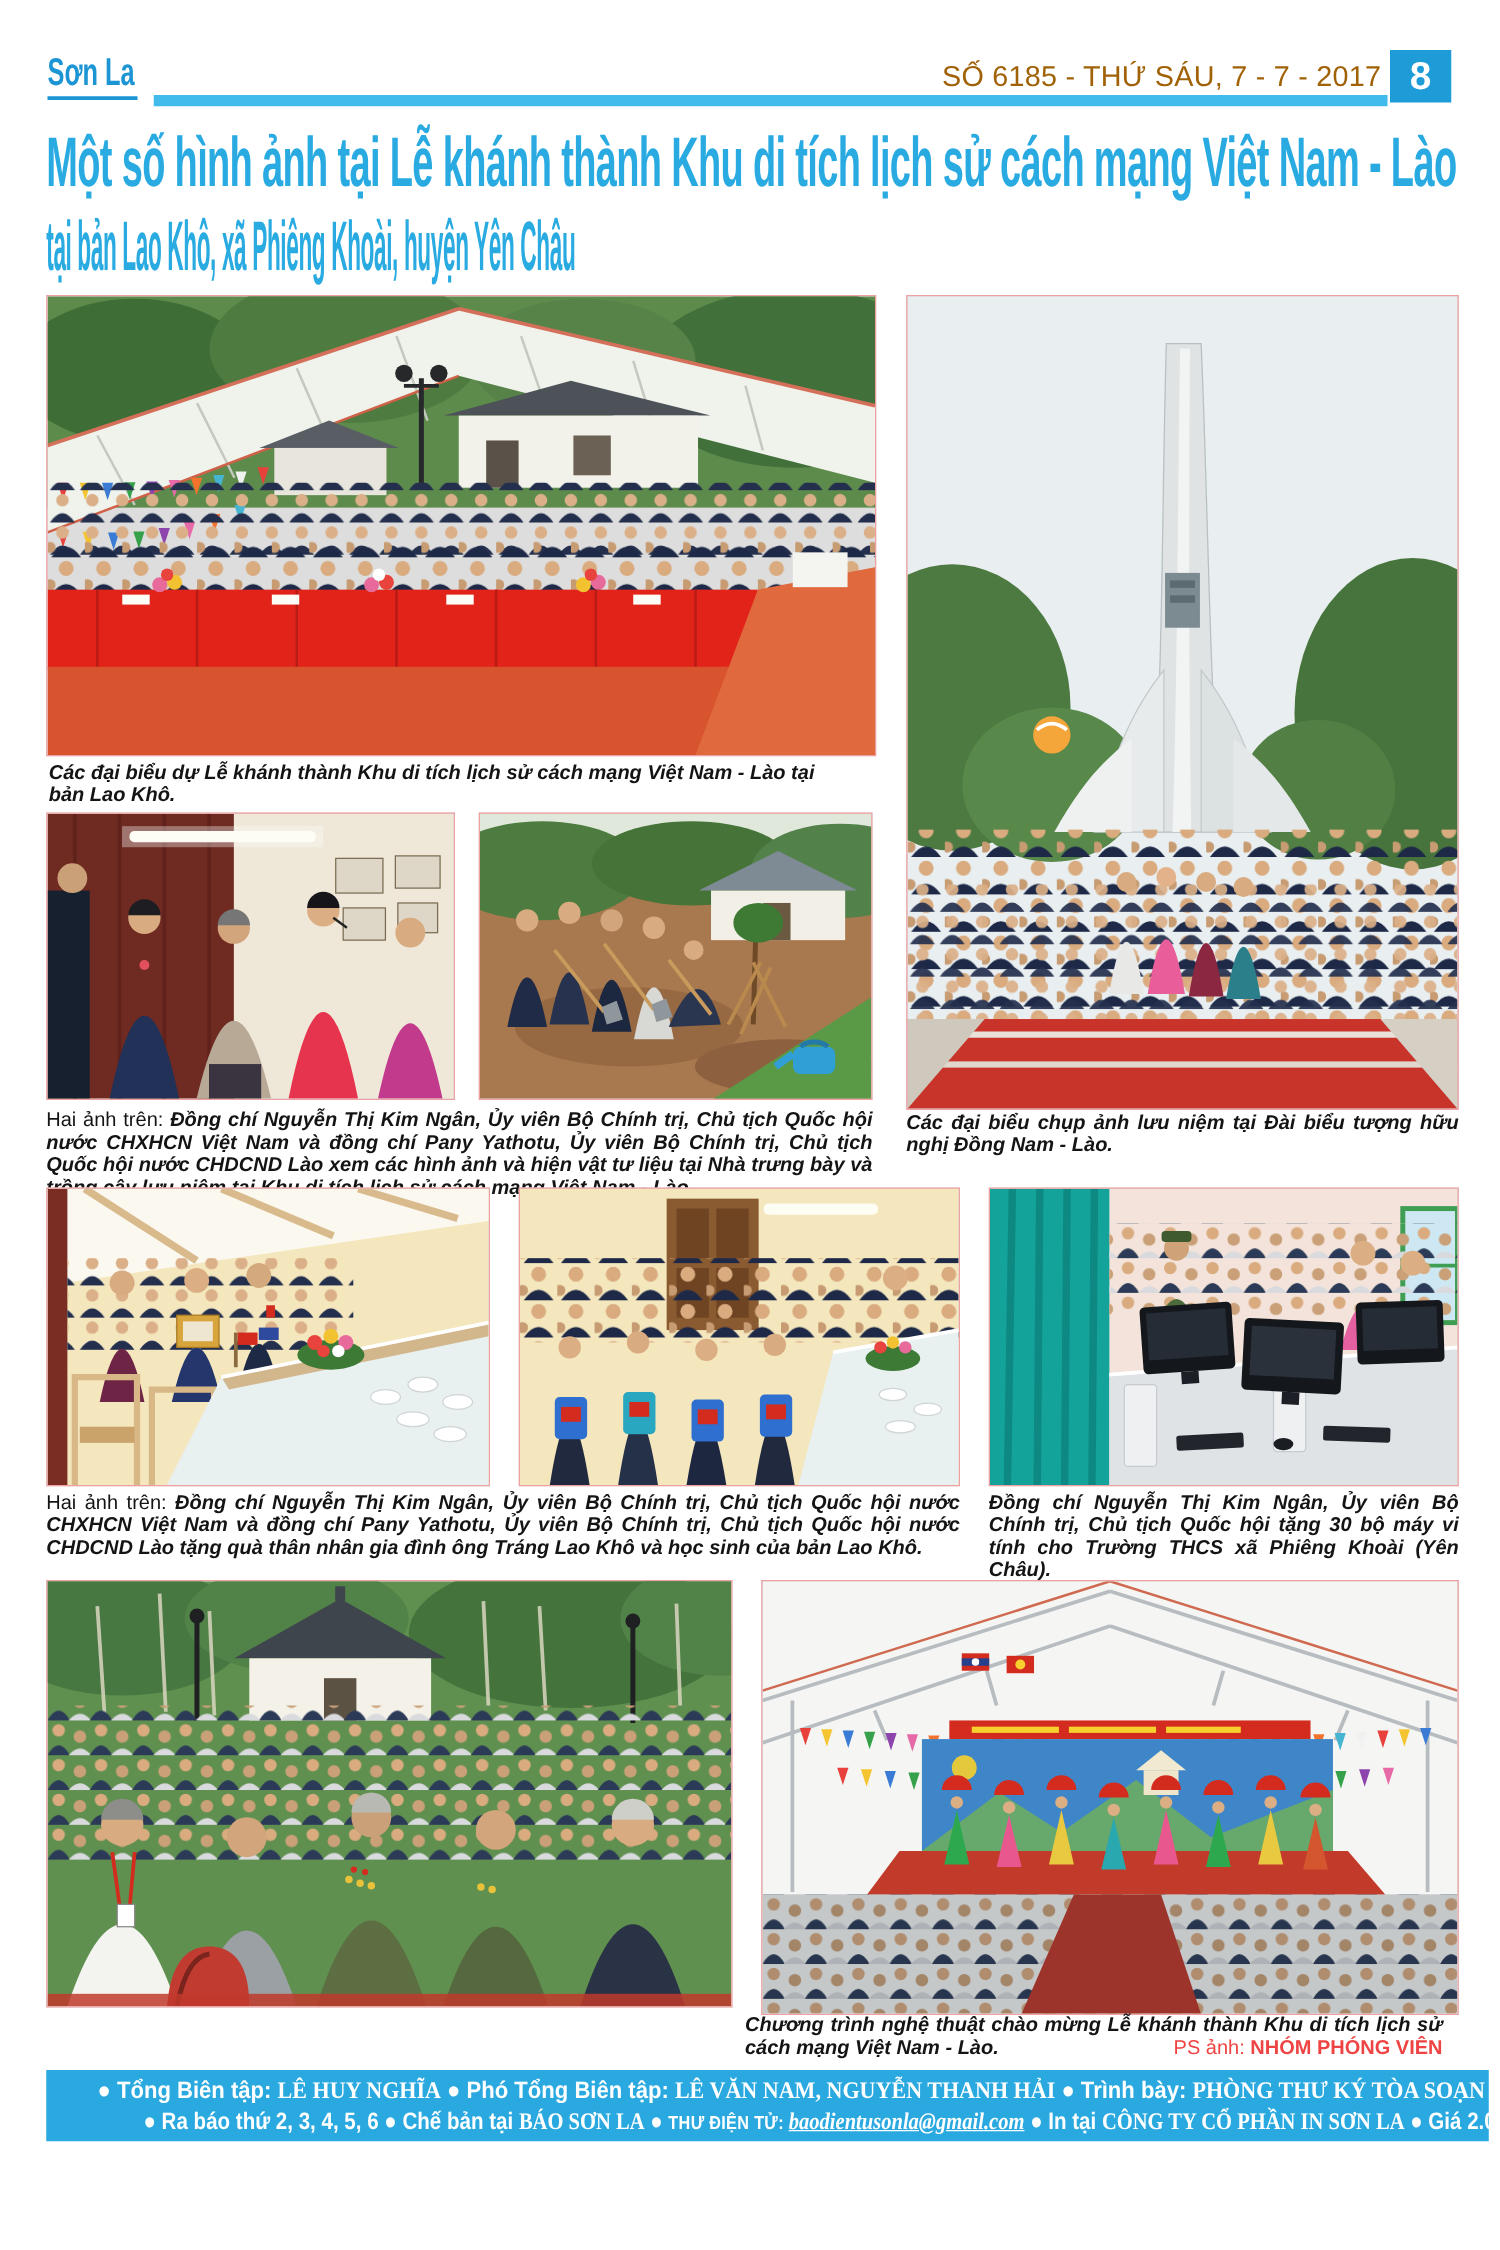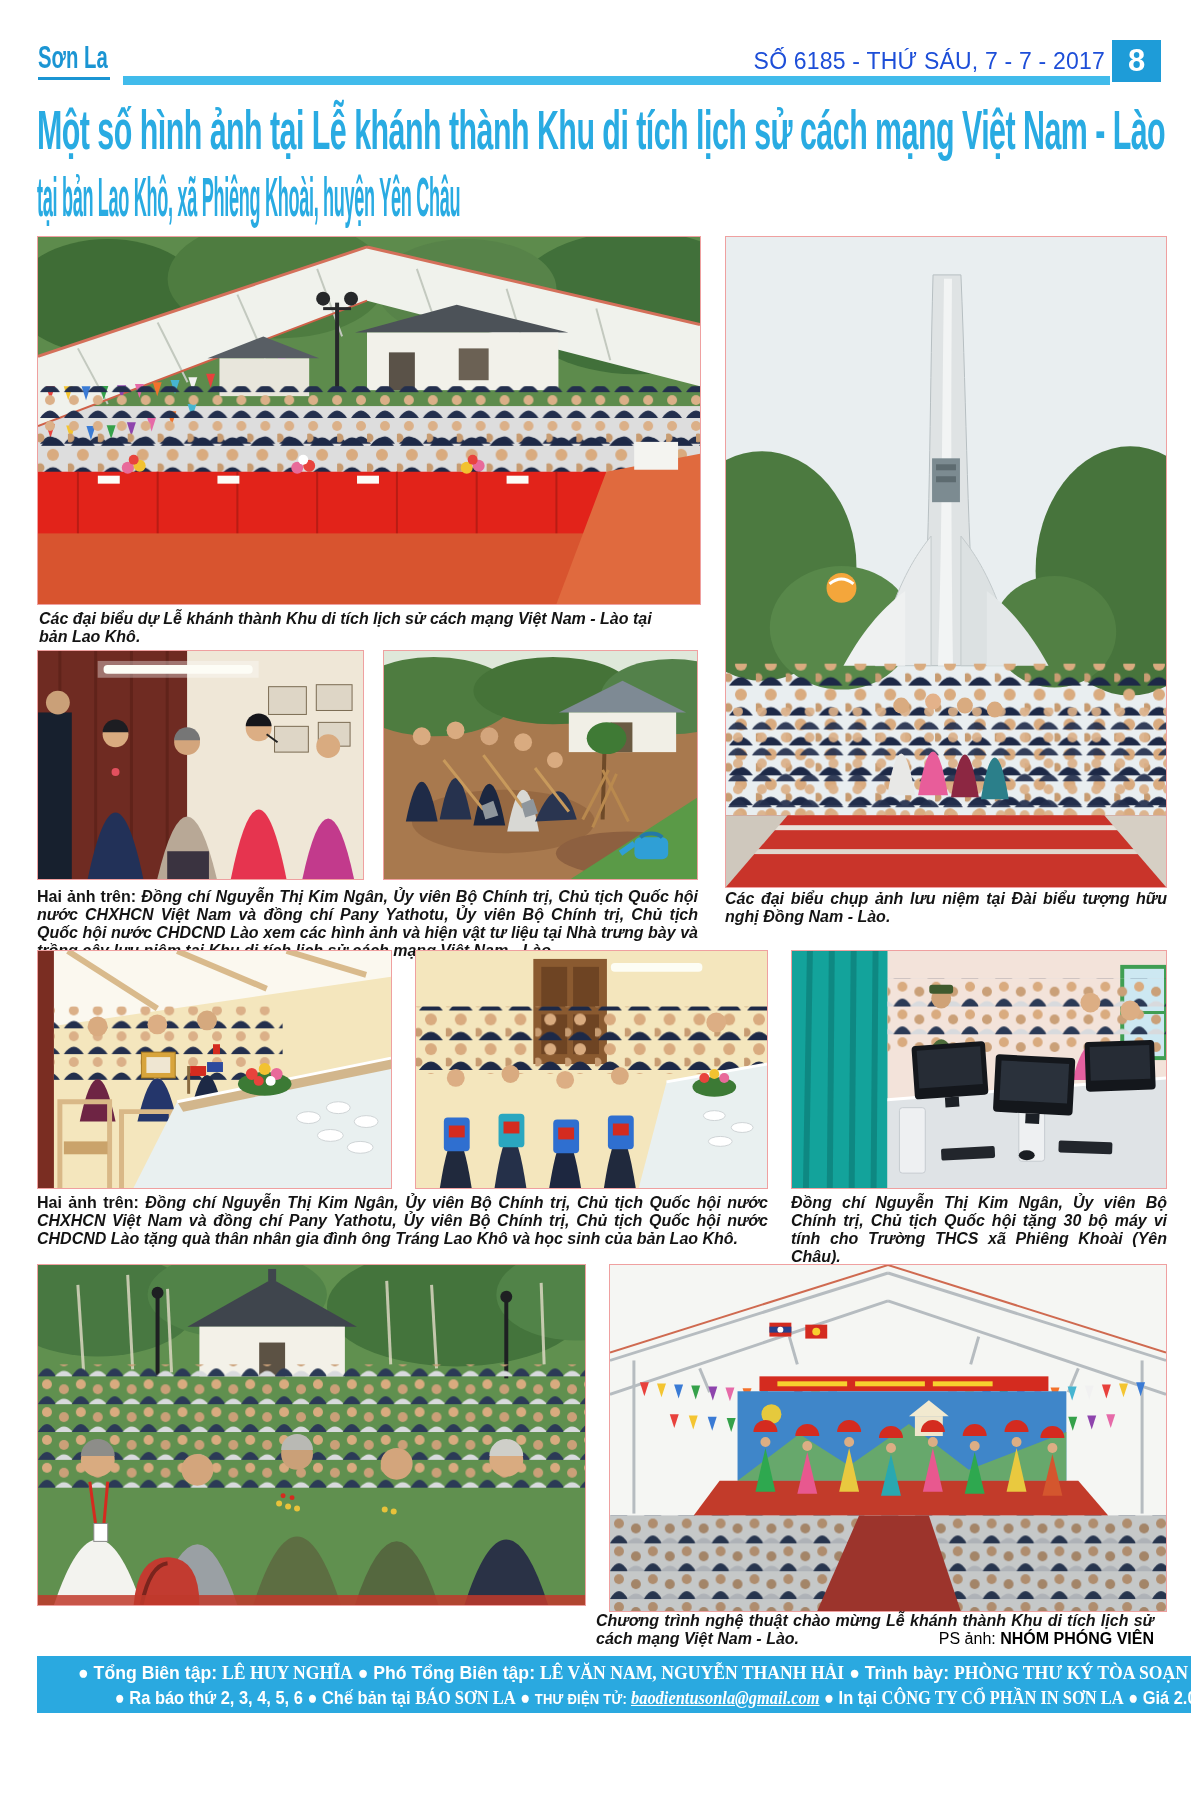--- a/index.html
+++ b/index.html
@@ -10,37 +10,37 @@
   *{margin:0;padding:0;box-sizing:border-box}
   body{background:#888;font-family:"Liberation Sans",sans-serif}
   .page{position:relative;width:1200px;height:1800px;background:#fff;margin:0 auto;overflow:hidden}
   .abs{position:absolute}
 
   
   .brand{left:38px;top:42px;font-size:31px;font-weight:bold;color:var(--brand-blue);
          white-space:nowrap;transform-origin:left center;border-bottom:3px solid var(--brand-blue);
          padding:0 4px 2px 0;line-height:1.05}
   .rule{left:123px;top:76px;width:987px;height:9px;background:var(--bar-blue)}
-  .issue{right:95px;top:48px;font-size:23px;color:#1d4ed8;letter-spacing:.2px;white-space:nowrap}
+  .issue{right:95px;top:48px;font-size:23px;color:#a16207;letter-spacing:.2px;white-space:nowrap}
   .pagebox{left:1112px;top:40px;width:49px;height:42px;background:var(--pagebox-blue);
            color:#fff;font-size:31px;font-weight:bold;display:flex;align-items:center;justify-content:center}
 
   
   .headline{left:37px;top:96px;color:var(--accent-blue);font-weight:bold}
   .headline .hl{font-size:56px;line-height:67px;white-space:nowrap;transform-origin:left center;letter-spacing:-1px}
 
   
   .photo{border:1px solid var(--photo-border);background:#ddd;overflow:hidden}
   .photo svg{display:block;width:100%;height:100%}
 
   
   .cap{font-size:16px;line-height:18px;font-weight:bold;font-style:italic;color:var(--caption-ink);text-align:justify}
-  .cap .prefix{font-style:normal;font-weight:bold}
+  .cap .prefix{font-style:normal;font-weight:normal}
   .cap.single{text-align:left}
-  .credit{position:absolute;right:0;bottom:0;font-style:normal;font-weight:normal;font-size:16px;color:#000000;background:#fff;padding-left:8px}
+  .credit{position:absolute;right:0;bottom:0;font-style:normal;font-weight:normal;font-size:16px;color:#ef4444;background:#fff;padding-left:8px}
   .credit b{font-weight:bold}
 
   
   .footer{left:37px;top:1656px;width:1154px;height:57px;background:var(--footer-blue);
           color:#fff;text-align:center;padding-top:4px}
   .fline{font-size:19px;line-height:25px;white-space:nowrap;transform-origin:center center}
   .fp-label{font-weight:bold}
   .fp-name{font-family:"Liberation Serif",serif;font-weight:bold}
   .fp-small{font-weight:bold;font-size:15px;letter-spacing:.3px}
   .fp-email{font-family:"Liberation Serif",serif;font-weight:bold;font-style:italic;text-decoration:underline}

